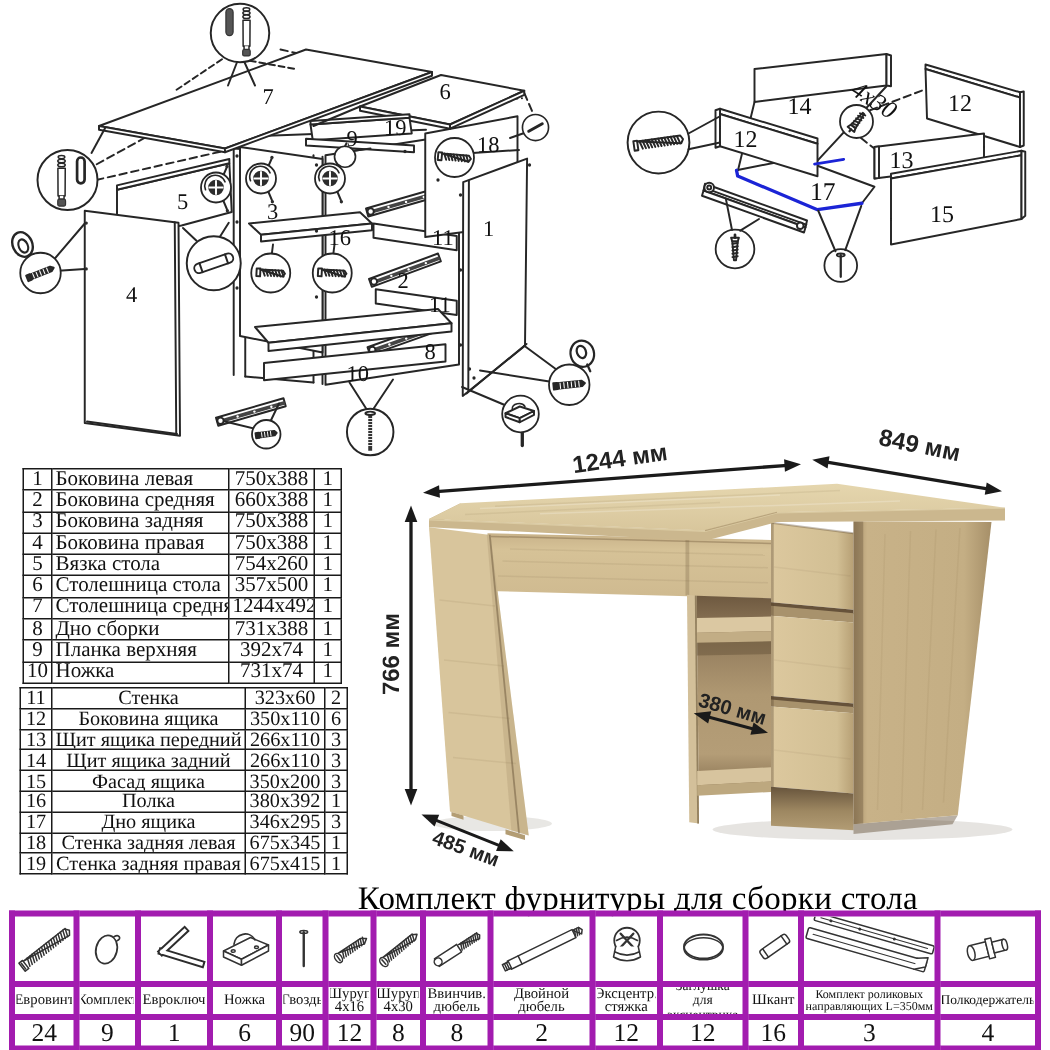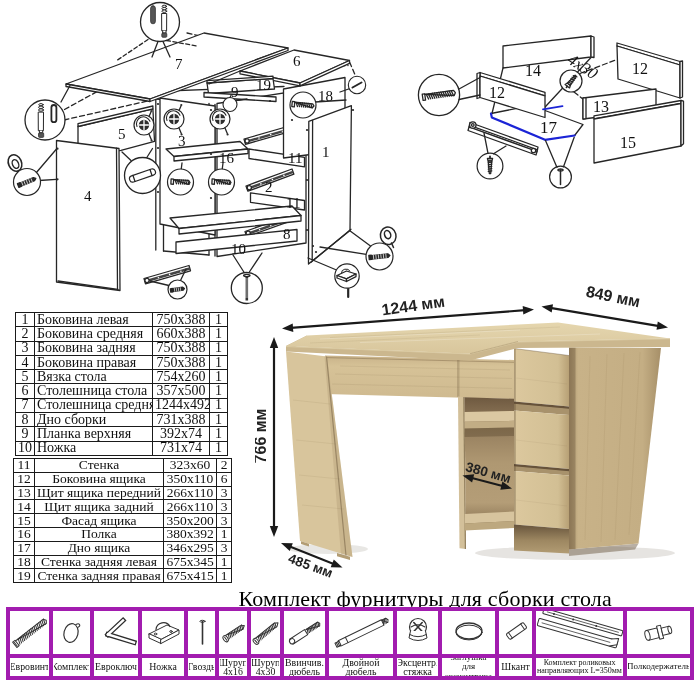--- a/index.html
+++ b/index.html
@@ -923,15 +923,31 @@
               <div class="nmw">
                 <span style="font-size:8px;line-height:8.2px;display:block">Комплект роликовых<br>направляющих L=350мм</span>
               </div>
             </td>
 <td class="nm">
               <div class="nmw">
                 <span style="font-size:9px">Полкодержатель</span>
               </div>
             </td>
 </tr>
+          <tr>
+<td class="qt">24</td>
+<td class="qt">9</td>
+<td class="qt">1</td>
+<td class="qt">6</td>
+<td class="qt">90</td>
+<td class="qt">12</td>
+<td class="qt">8</td>
+<td class="qt">8</td>
+<td class="qt">2</td>
+<td class="qt">12</td>
+<td class="qt">12</td>
+<td class="qt">16</td>
+<td class="qt">3</td>
+<td class="qt">4</td>
+</tr>
         </tbody>
       </table>
     </div>
 </div>
 </body></html>

